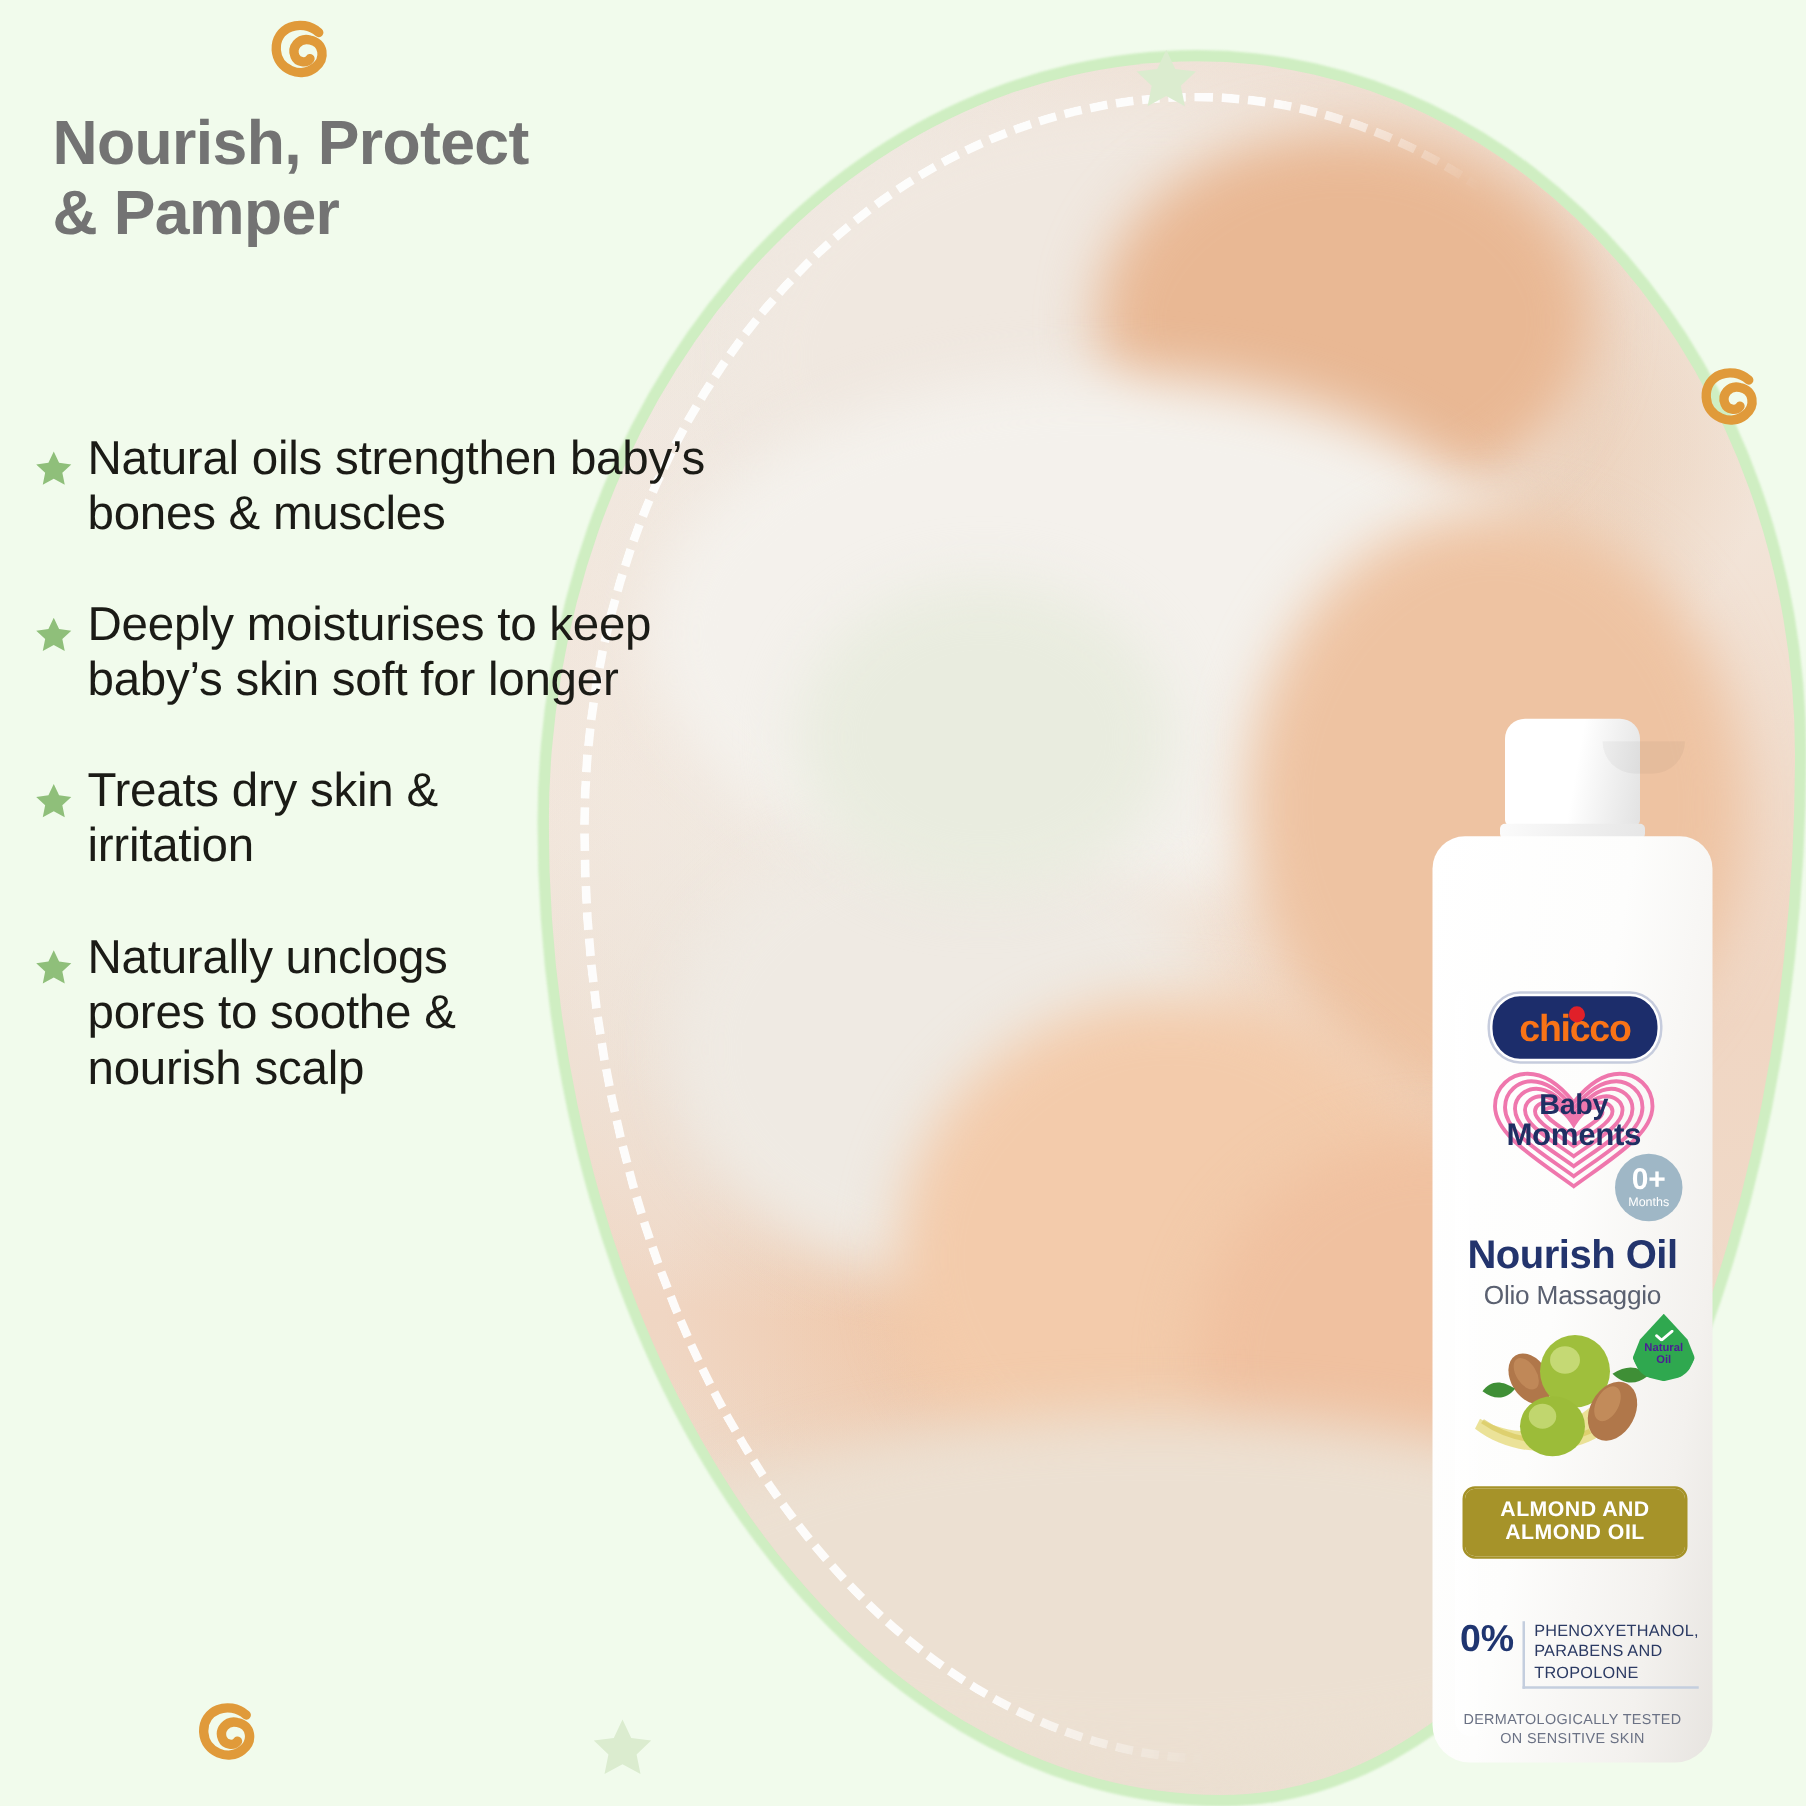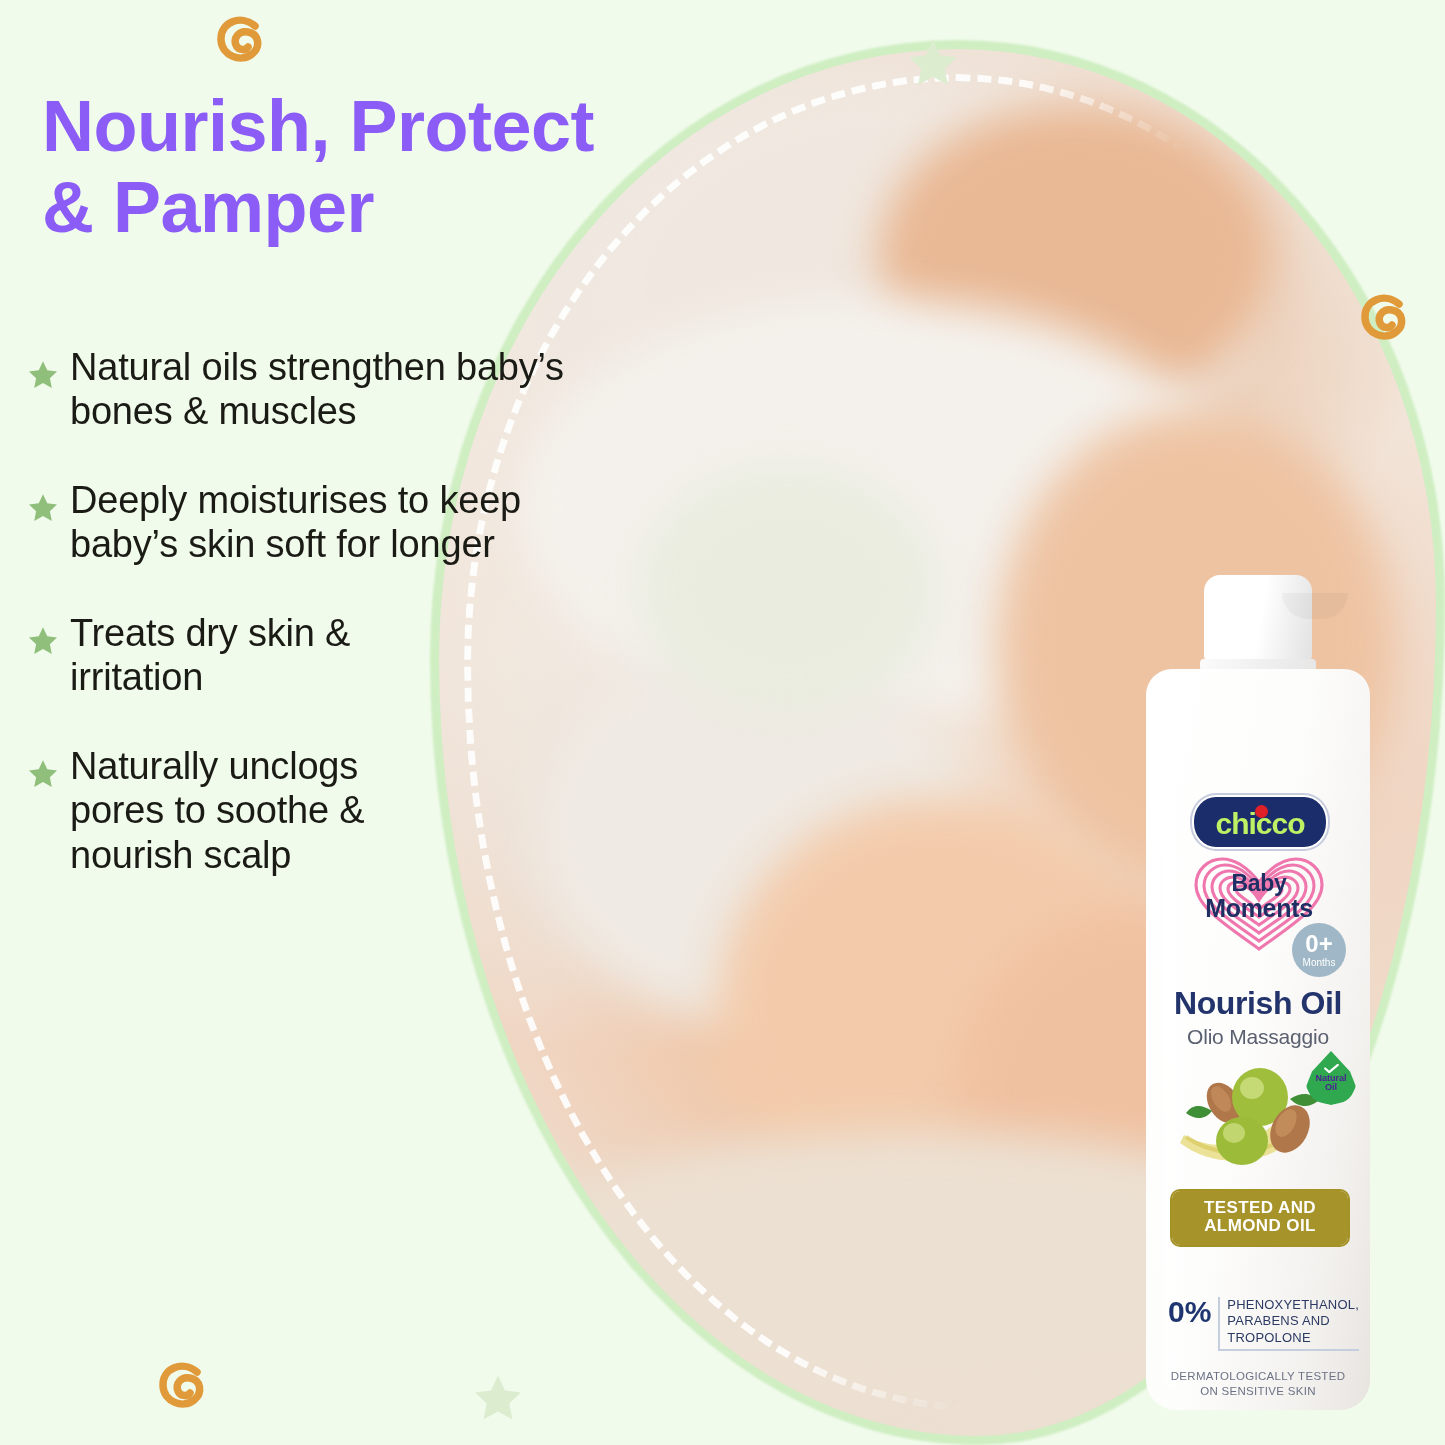--- a/index.html
+++ b/index.html
@@ -50,21 +50,21 @@
     border-radius:52% 48% 46% 54% / 44% 40% 60% 56%;
     border:7px dashed #ffffff;
     opacity:.92;
     -webkit-mask-image:linear-gradient(100deg,#000 0%,#000 46%,rgba(0,0,0,0) 62%);
             mask-image:linear-gradient(100deg,#000 0%,#000 46%,rgba(0,0,0,0) 62%);
   }
 
   
   .headline{
     position:absolute;left:42px;top:86px;width:700px;
-    color:#8b5cf6;font-weight:700;font-size:72px;line-height:1.12;
+    color:#737373;font-weight:700;font-size:50px;line-height:1.12;
     letter-spacing:-.5px;
   }
 
   
   .bullets{position:absolute;left:26px;top:345px;width:580px;}
   .bullet{display:flex;align-items:flex-start;margin-bottom:44px;}
   .bstar{flex:0 0 auto;width:34px;margin-right:10px;margin-top:14px;color:#8fbf7a;line-height:1;}
   .btext{
     color:#1b1b16;font-size:38px;line-height:1.17;font-weight:400;
     letter-spacing:-.2px;
@@ -96,21 +96,21 @@
     border-radius:20px;
   }
 
   .logo{
     position:absolute;left:46px;top:126px;width:132px;height:50px;
     background:#1c2d6b;border-radius:24px/26px;
     border:2px solid #ffffff;
     box-shadow:0 0 0 2px #c6ccdd;
     display:flex;align-items:center;justify-content:center;
   }
-  .logo-txt{color:#bef264;font-weight:700;font-size:30px;letter-spacing:-1px;line-height:1;position:relative;top:2px;}
+  .logo-txt{color:#f97316;font-weight:700;font-size:30px;letter-spacing:-1px;line-height:1;position:relative;top:2px;}
   .logo-dot{position:absolute;left:61px;top:8px;width:13px;height:13px;border-radius:50%;background:#e02029;}
 
   .heart{position:absolute;left:40px;top:182px;width:146px;height:104px;}
   .bm-txt{
     position:absolute;left:0;top:20px;width:146px;text-align:center;
     color:#1f2f63;font-weight:700;font-size:23px;line-height:1.06;
     letter-spacing:-.3px;
   }
   .bm-txt span{display:block;}
   .bm-txt span:last-child{font-size:25px;}
@@ -301,21 +301,21 @@
       <div class="nat">
         <svg width="15" height="9" viewBox="0 0 16 10" style="margin-bottom:1px;">
           <path d="M1 5 L5.5 9 L15 1" fill="none" stroke="#fff" stroke-width="2.4" stroke-linecap="round" stroke-linejoin="round"></path>
         </svg>
         <span class="nat-t" style="margin-top:0">Natural</span>
         <span class="nat-t" style="margin-top:0">Oil</span>
       </div>
 
       <div class="oliveband">
         <div class="oliveband-top">
-          <div>TESTED AND</div>
+          <div>ALMOND AND</div>
           <div>ALMOND OIL</div>
         </div>
       </div>
 
       <div class="zero">
         <span class="zero-n">0%</span>
         <span class="zero-t">
           <div>PHENOXYETHANOL,</div>
           <div>PARABENS AND</div>
           <div>TROPOLONE</div>

